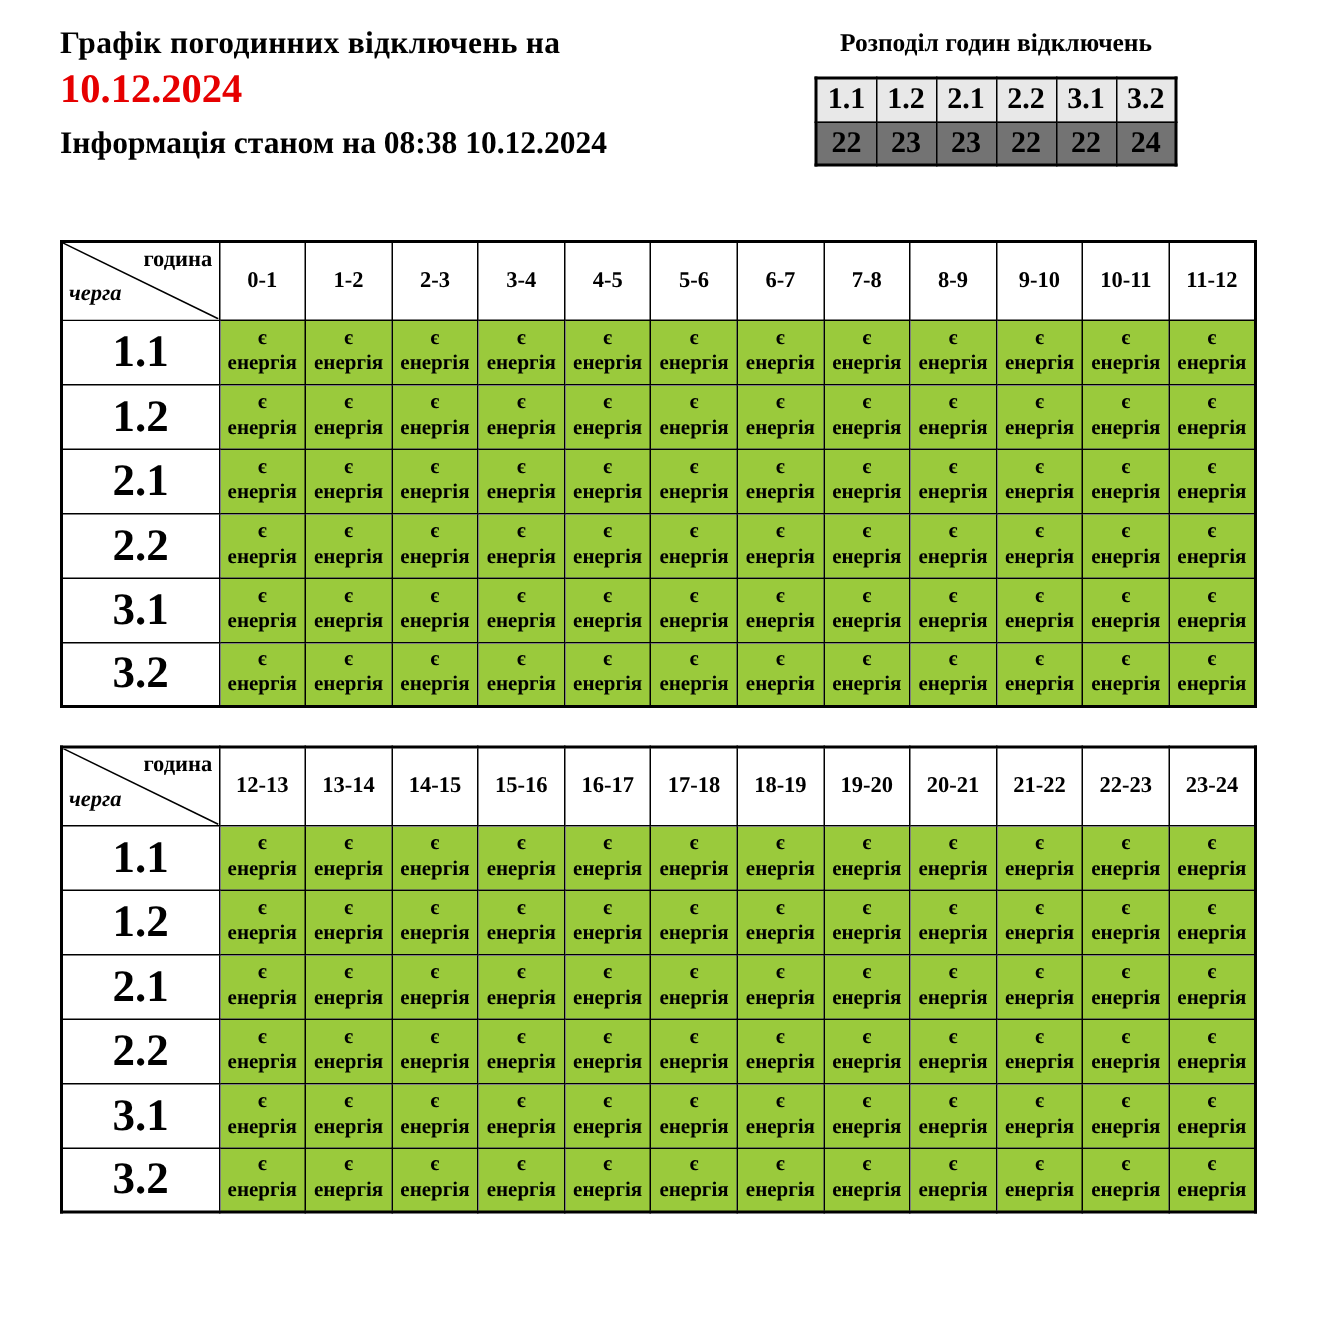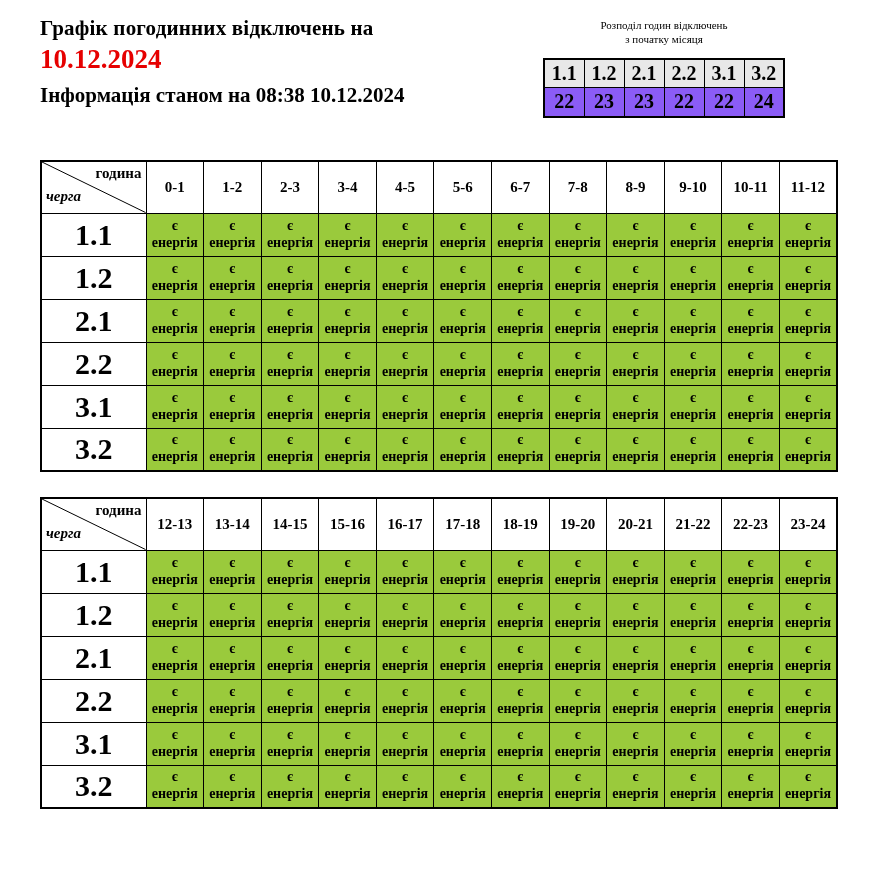--- a/index.html
+++ b/index.html
@@ -15,30 +15,30 @@
   }
 
   
   .titleblock { position: absolute; left: 40px; top: 16px; width: 470px; }
   .main-title { font-size: 21px; font-weight: bold; letter-spacing: 0.2px; }
   .main-date  { font-size: 27px; font-weight: bold; color: var(--date-red, #e60000); margin-top: 3px; }
   .main-info  { font-size: 21px; font-weight: bold; margin-top: 8px; }
 
   
   .dist { position: absolute; left: 528px; top: 18px; width: 272px; text-align: center; }
-  .dist-title { font-size: 11px; font-weight: normal; line-height: 1.3; }
+  .dist-title { font-size: 17px; font-weight: bold; line-height: 1.3; }
   .dist-table { margin: 11px auto 0 auto; border-collapse: collapse; border: 2px solid #000; }
   .dist-table th, .dist-table td {
     border: 1px solid #000;
     width: 40px; height: 29px;
     text-align: center; vertical-align: middle;
     font-weight: bold; font-size: 20px;
   }
   .dist-table th { background: var(--header-gray, #e8e8e8); }
-  .dist-table td { background: #8b5cf6; }
+  .dist-table td { background: #737373; }
 
   
   .sched {
     position: absolute; left: 40px;
     width: 798px;
     border-collapse: collapse;
     border: 2px solid #000;
     table-layout: fixed;
     padding-left: 19px;
   }
@@ -72,21 +72,20 @@
 
   <div class="titleblock">
     <div class="main-title">Графік погодинних відключень на</div>
     <div class="main-date">10.12.2024</div>
     <div class="main-info">Інформація станом на 08:38 10.12.2024</div>
   </div>
 
   <div class="dist">
     <div class="dist-title">
       <div>Розподіл годин відключень</div>
-      <div>з початку місяця</div>
     </div>
     <table class="dist-table">
       <thead>
         <tr>
             <th>1.1</th>
             <th>1.2</th>
             <th>2.1</th>
             <th>2.2</th>
             <th>3.1</th>
             <th>3.2</th>

